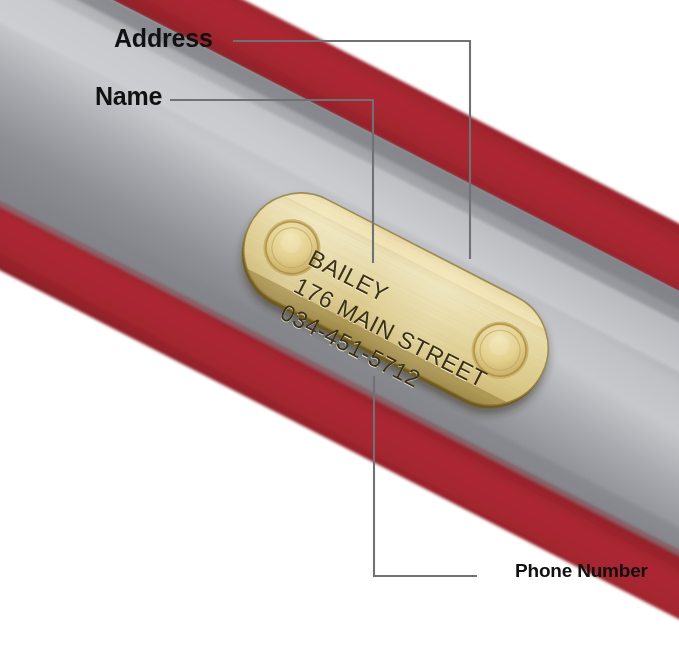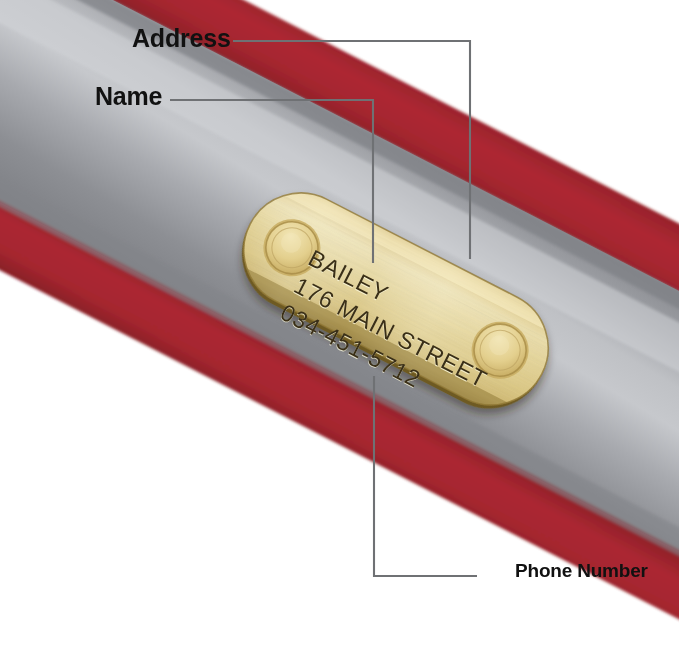--- a/index.html
+++ b/index.html
@@ -22,21 +22,21 @@
   }
   .callout-label{
     position:absolute;
     font-family:"Liberation Sans", sans-serif;
     font-weight:bold;
     color:#111111;
     letter-spacing:-0.2px;
     white-space:nowrap;
     line-height:1;
   }
-  #label-address{ left:132px; top:26px;  font-size:25px; }
+  #label-address{ left:114px; top:26px;  font-size:25px; }
   #label-name   { left:95px;  top:84px;  font-size:25px;text-align:right; }
   #label-phone  { left:486px; top:561px; font-size:19px;margin-left:29px; }
 
   .engrave-block{
     position:absolute;
     left:317px;
     top:243px;
     transform-origin:0 0;
     transform:rotate(27.2deg);
     white-space:nowrap;

